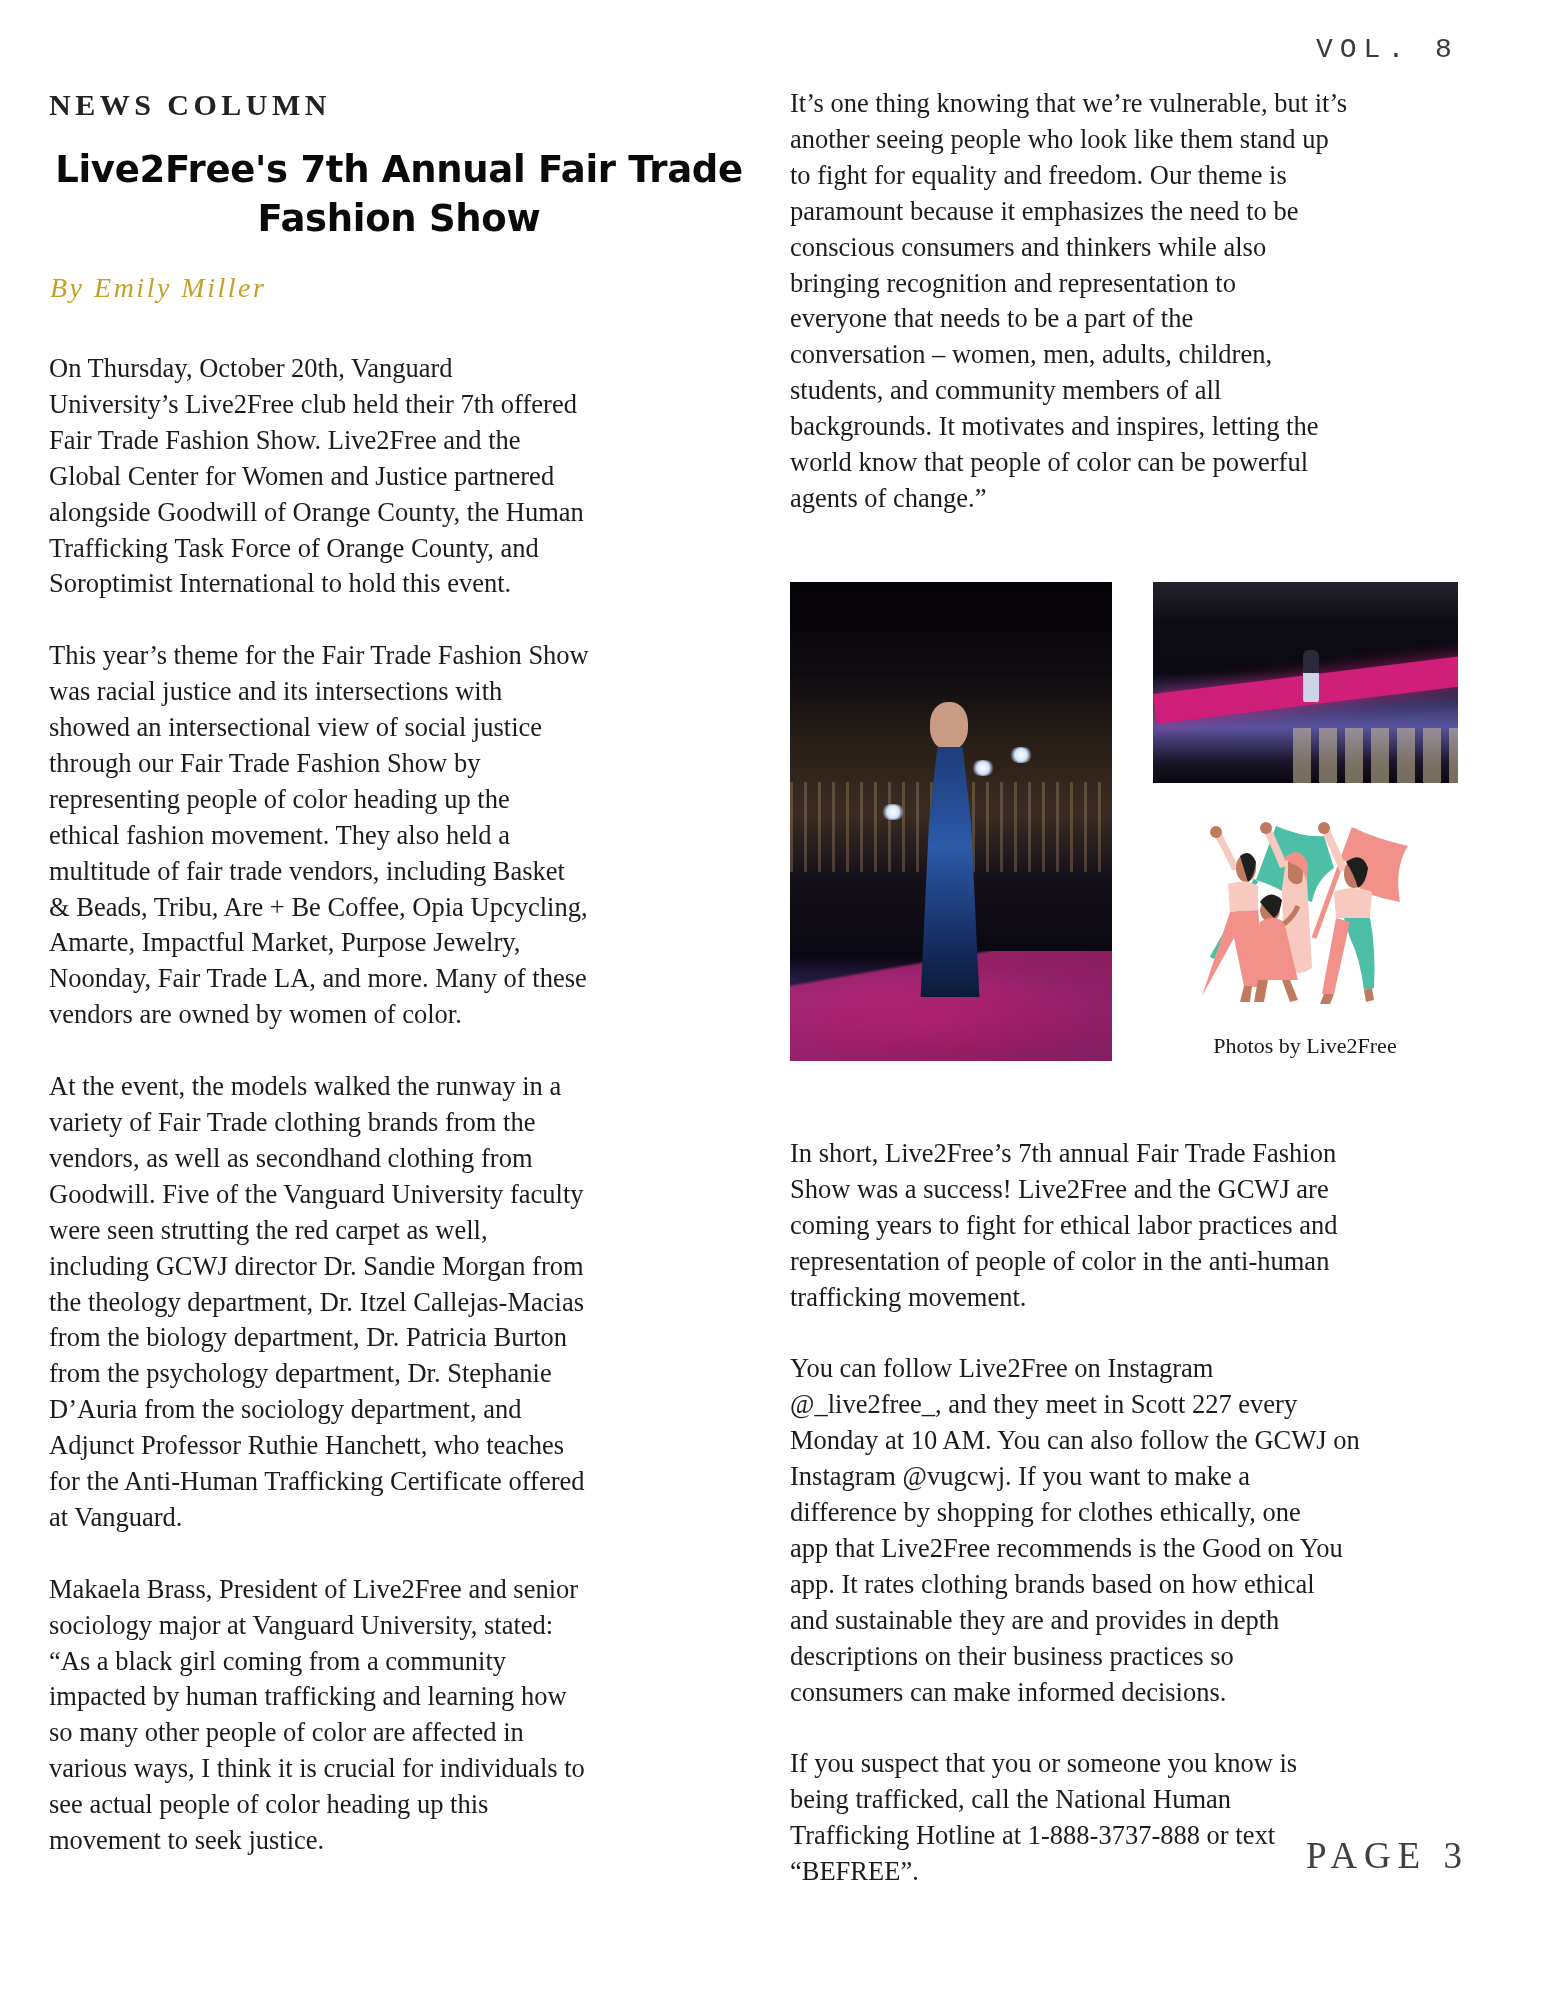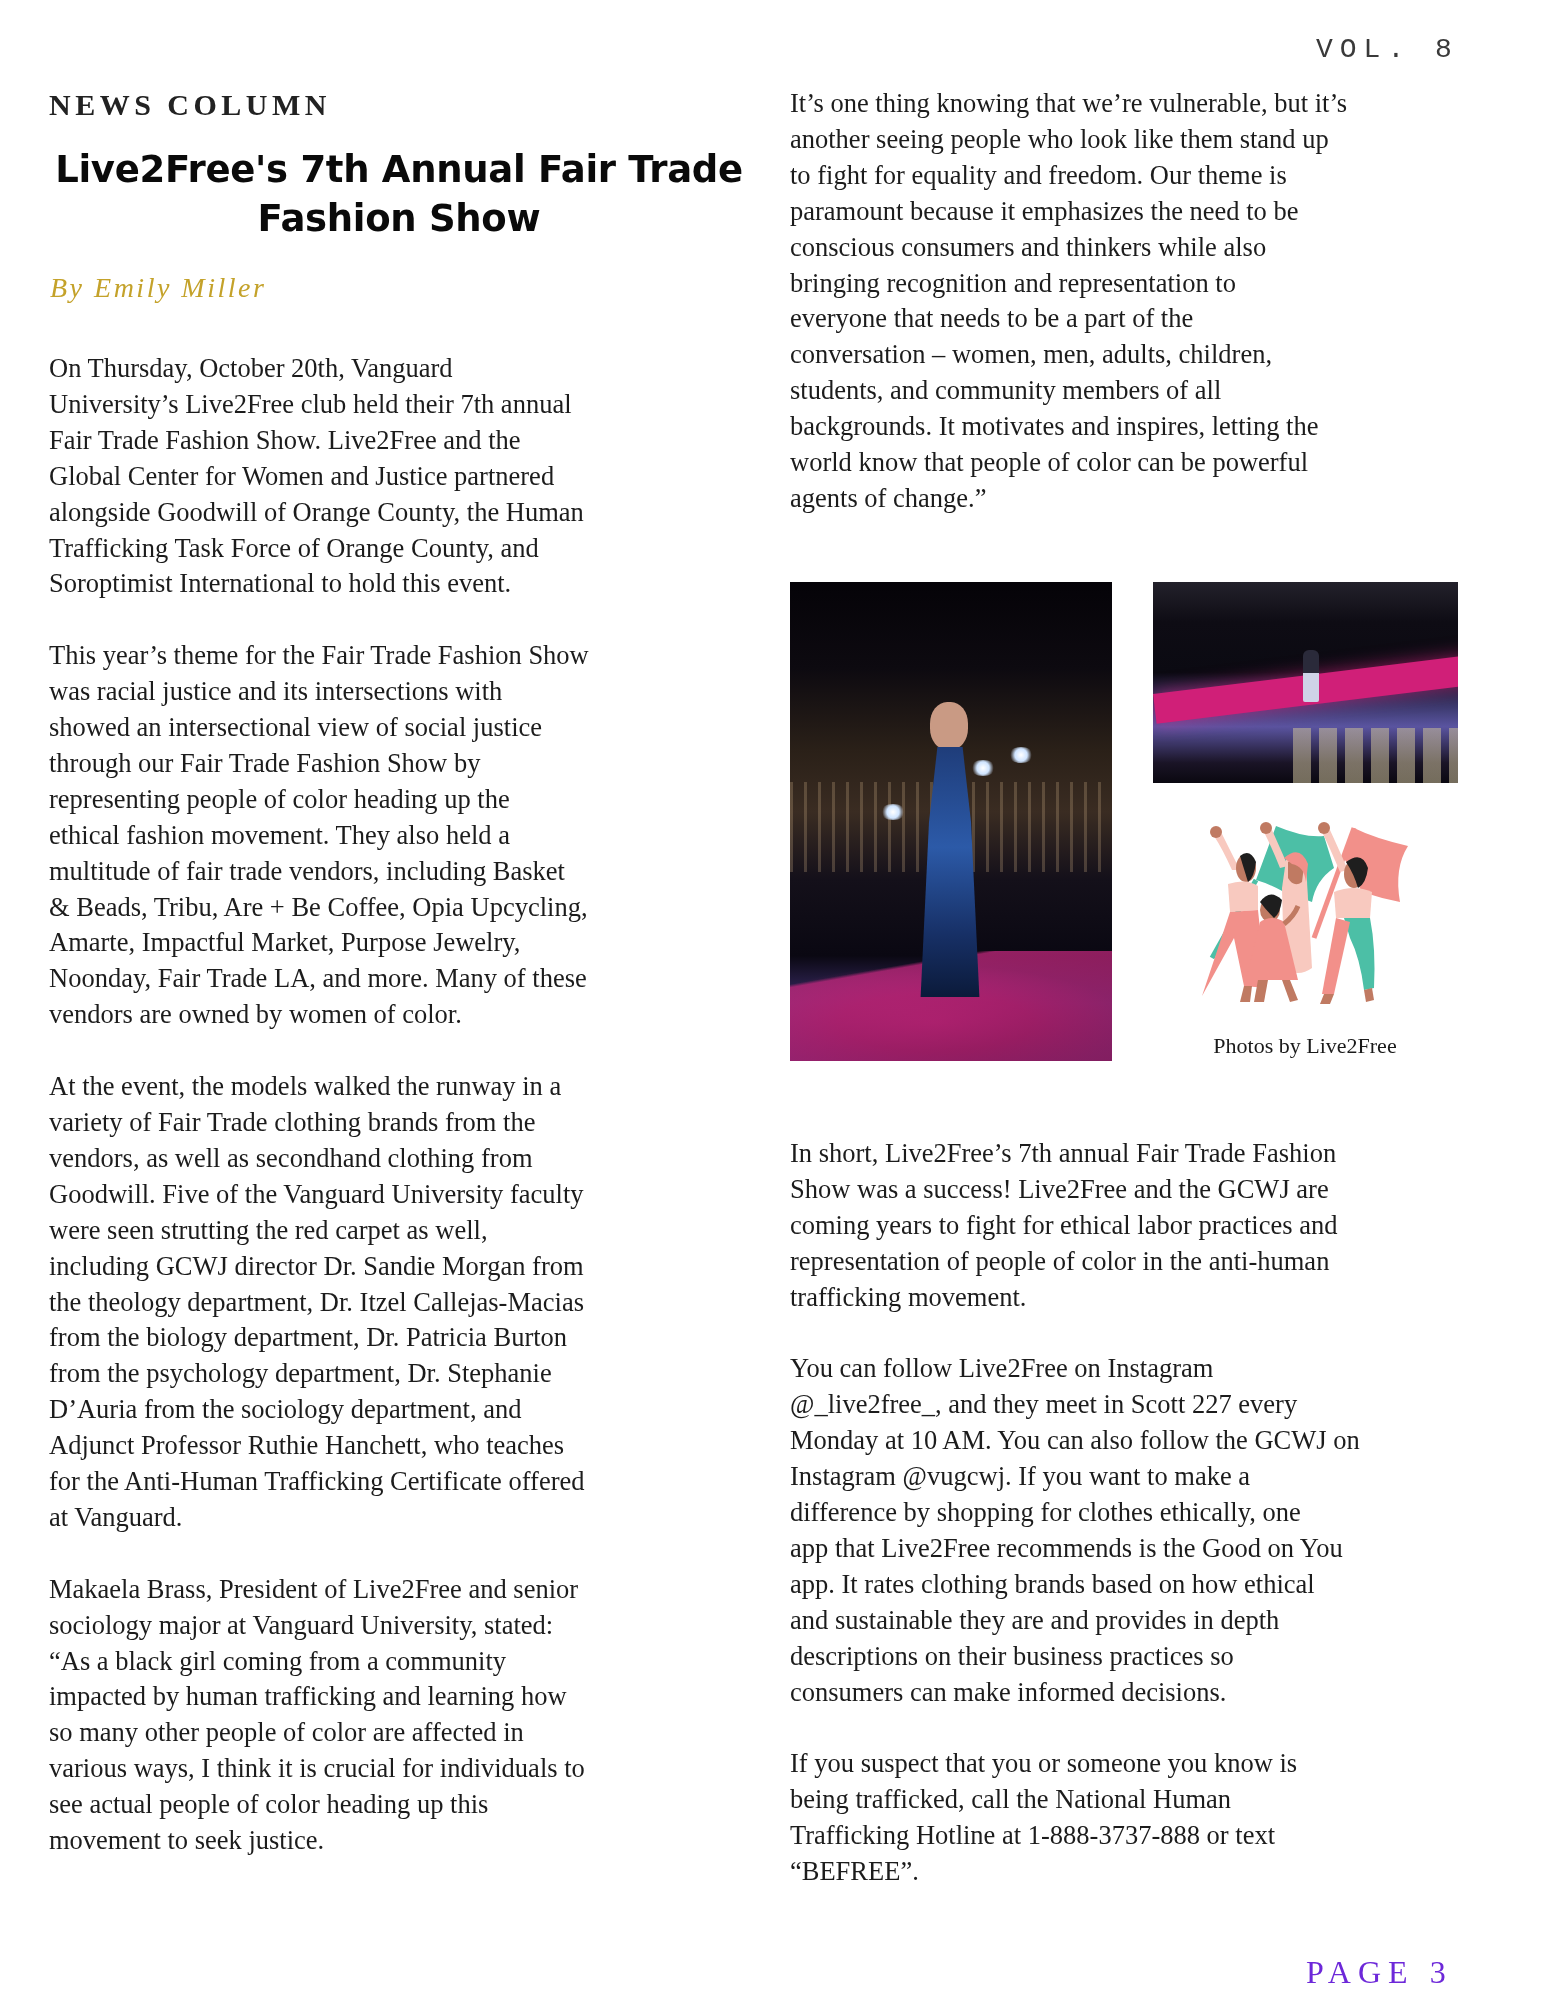--- a/index.html
+++ b/index.html
@@ -4,23 +4,23 @@
 <style>
   html, body { margin: 0; padding: 0; background: #ffffff; }
   body { width: 1545px; height: 2000px; position: relative; overflow: hidden; }
   .page { position: absolute; left: 0; top: 0; width: 1545px; height: 2000px; background: #fff; }
   .vol {
     position: absolute; left: 1316px; top: 34px;
     font-family: Liberation Mono, monospace;
     font-size: 28px; letter-spacing: 7px; color: #3a3a3a;
   }
   .page-num {
-    position: absolute; left: 1306px; top: 1954px;
-    font-family: "Liberation Serif", "DejaVu Serif", serif;
-    font-size: 32px; letter-spacing: 7px; color: #6d28d9;
+    position: absolute; left: 1306px; top: 1834px;
+    font-family: "Liberation Serif", "DejaVu Serif", serif;
+    font-size: 37px; letter-spacing: 7px; color: #404040;
   }
   .section-label {
     position: absolute; left: 49px; top: 88px;
     font-family: "Liberation Serif", "DejaVu Serif", serif;
     font-weight: bold; font-size: 30px; letter-spacing: 4.5px; color: #222;
   }
   .headline {
     position: absolute; left: 49px; top: 145px; width: 700px;
     font-family: "DejaVu Sans", "Liberation Sans", sans-serif;
     font-weight: bold; font-size: 37px; line-height: 49px; color: #0a0a0a;
@@ -112,21 +112,21 @@
   <h1 class="headline" style="margin:0;text-align:center;">
     <span style="display:block">Live2Free's 7th Annual Fair Trade</span>
     <span style="display:block">Fashion Show</span>
   </h1>
 
   <div class="byline">By Emily Miller</div>
 
   <div class="col col-left">
     <p>
       <span class="ln">On Thursday, October 20th, Vanguard</span>
-      <span class="ln">University’s Live2Free club held their 7th annual</span>
+      <span class="ln">University’s Live2Free club held their 7th offered</span>
       <span class="ln">Fair Trade Fashion Show. Live2Free and the</span>
       <span class="ln">Global Center for Women and Justice partnered</span>
       <span class="ln">alongside Goodwill of Orange County, the Human</span>
       <span class="ln">Trafficking Task Force of Orange County, and</span>
       <span class="ln">Soroptimist International to hold this event.</span>
     </p>
     <p>
       <span class="ln">This year’s theme for the Fair Trade Fashion Show</span>
       <span class="ln">was racial justice and its intersections with</span>
       <span class="ln">showed an intersectional view of social justice</span>

